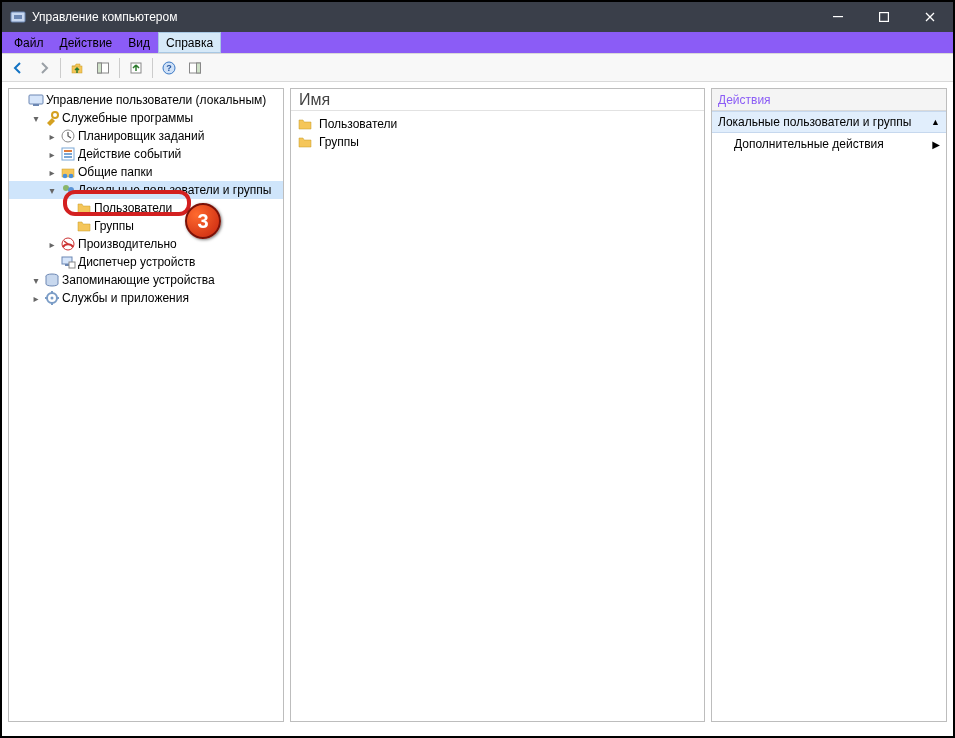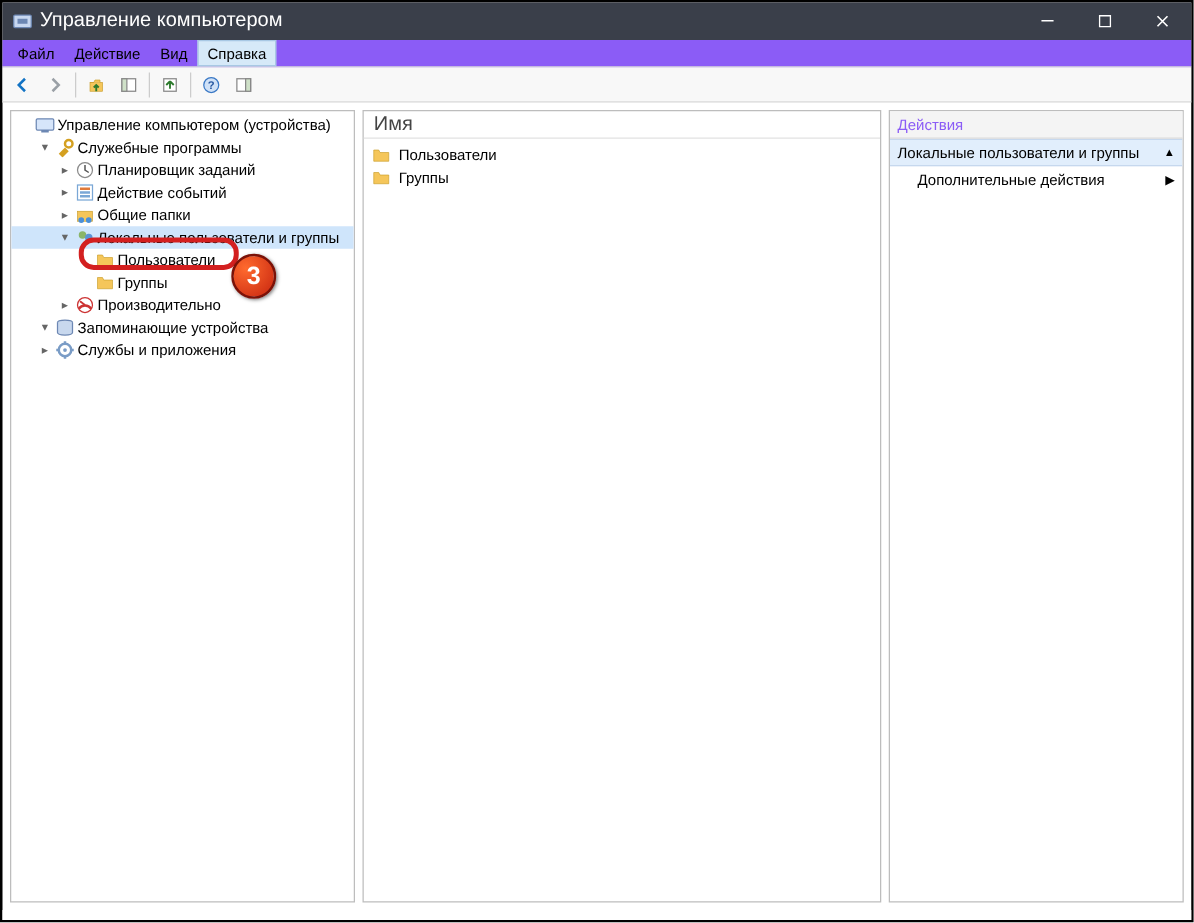--- a/index.html
+++ b/index.html
@@ -1,21 +1,21 @@
 <!DOCTYPE html>
 <html><head>
 <meta charset="utf-8">
 <style>
   html,body{margin:0;padding:0;font-family:"Segoe UI",Tahoma,sans-serif;font-size:12px;background:#fff;color:#000}
   *{box-sizing:border-box}
   .outer{border:2px solid #000;width:955px;height:738px;margin:0 auto;display:flex;flex-direction:column;background:#fff;position:relative}
   
   .titlebar{height:30px;background:#3a3f4a;display:flex;align-items:center;color:#fff;flex:none}
   .titlebar .app-icon{width:16px;height:16px;margin:0 6px 0 8px;display:inline-flex;align-items:center;justify-content:center}
-  .titlebar .title{font-size:16px;flex:none}
+  .titlebar .title{font-size:12px;flex:none}
   .titlebar .spacer{flex:1}
   .winbtn{width:46px;height:30px;display:flex;align-items:center;justify-content:center;color:#fff}
   
   .menubar{height:22px;display:flex;align-items:stretch;border-bottom:1px solid #d9d9d9;padding-left:4px;flex:none;background:#8b5cf6}
   .menu-item{padding:3px 8px;font-size:12px;line-height:16px}
   .menu-item.hover{background:#d6e9f8;border:1px solid #a8c8e4;padding:2px 7px}
   
   .toolbar{height:28px;display:flex;align-items:center;border-bottom:1px solid #d9d9d9;padding:0 4px;gap:2px;flex:none;background:#f8f8f8}
   .tbtn{width:24px;height:24px;display:flex;align-items:center;justify-content:center;border:1px solid transparent;border-radius:2px}
   .tsep{width:1px;height:20px;background:#ccc;margin:0 2px}
@@ -143,21 +143,21 @@
       <div class="tree-body" style="position:relative">
 
         <div class="tree-row ind1">
           <span class="exp"></span>
           <span class="ic">
               <svg width="16" height="16" viewBox="0 0 16 16">
                 <rect x="1" y="3" width="14" height="9" rx="1" fill="#d6e5fa" stroke="#6c87b3"></rect>
                 <rect x="5" y="12" width="6" height="2" fill="#6c87b3"></rect>
               </svg>
             </span>
-          <span class="lab">Управление компьютером (устройства)</span>
+          <span class="lab">Управление пользователи (локальным)</span>
         </div>
 
         <div class="tree-row ind2">
           <span class="exp">▾</span>
           <span class="ic">
               <svg width="16" height="16" viewBox="0 0 16 16">
                 <path d="M3 13 L8 8 L11 11 L6 16z" fill="#d4a020"></path>
                 <circle cx="11" cy="5" r="3" fill="none" stroke="#d4a020" stroke-width="2"></circle>
               </svg>
             </span>
@@ -236,20 +236,31 @@
           <span class="ic">
               <svg width="16" height="16" viewBox="0 0 16 16">
                 <circle cx="8" cy="8" r="6" fill="#fff" stroke="#c33"></circle>
                 <path d="M3 11 A6 6 0 0 1 13 11" fill="none" stroke="#c33" stroke-width="2"></path>
                 <line x1="8" y1="8" x2="4" y2="5" stroke="#c33" stroke-width="1.5"></line>
               </svg>
             </span>
           <span class="lab">Производительно</span>
         </div>
 
+        <div class="tree-row ind3">
+          <span class="exp"></span>
+          <span class="ic">
+              <svg width="16" height="16" viewBox="0 0 16 16">
+                <rect x="2" y="3" width="10" height="7" fill="#d6e5fa" stroke="#6c87b3"></rect>
+                <rect x="5" y="10" width="4" height="2" fill="#6c87b3"></rect>
+                <rect x="9" y="8" width="6" height="6" fill="#fff" stroke="#888"></rect>
+              </svg>
+            </span>
+          <span class="lab">Диспетчер устройств</span>
+        </div>
 
         <div class="tree-row ind2">
           <span class="exp">▾</span>
           <span class="ic">
               <svg width="16" height="16" viewBox="0 0 16 16">
                 <ellipse cx="8" cy="4" rx="6" ry="2" fill="#c8d8ee" stroke="#6c87b3"></ellipse>
                 <path d="M2 4 L2 12 A6 2 0 0 0 14 12 L14 4" fill="#c8d8ee" stroke="#6c87b3"></path>
               </svg>
             </span>
           <span class="lab">Запоминающие устройства</span>

